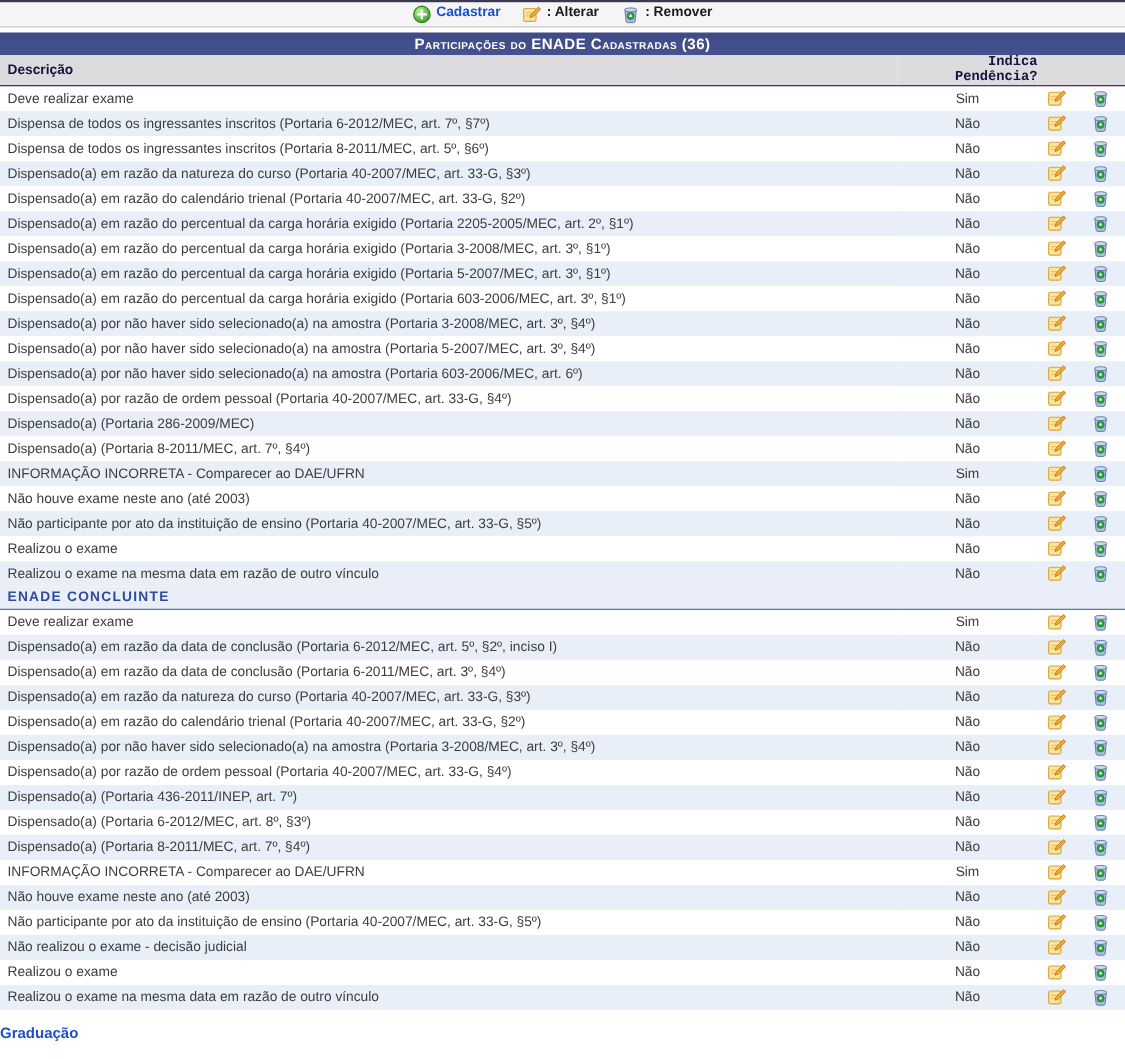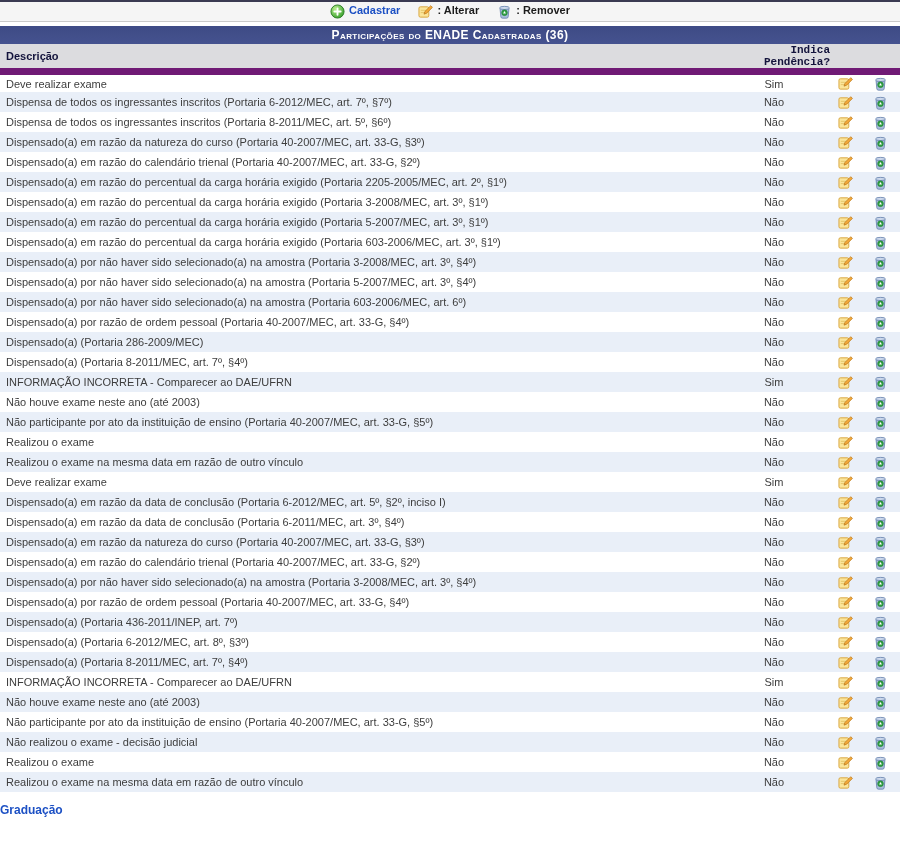--- a/index.html
+++ b/index.html
@@ -26,21 +26,21 @@
   .tb-link{color:var(--link_blue);text-decoration:none;display:flex;align-items:flex-start;gap:4px;cursor:pointer;}
   .tb-icon{display:inline-flex;width:15px;height:15px;}
   table.enade{width:100%;border-collapse:collapse;table-layout:fixed;margin-top:4px;font-size:11px;}
   th.title-cell{
     background:linear-gradient(#3e4b85,var(--title_bar));
     color:#fff;font-weight:bold;font-size:12px;height:18px;
     font-variant:small-caps;letter-spacing:.4px;text-align:center;
   }
   tr.colhead th{
     background:var(--colhead_bg);color:#14143c;height:18px;
-    text-align:left;padding:0 0 0 6px;border-bottom:7px solid #701a75;font-size:11px;
+    text-align:left;padding:0 0 0 6px;border-bottom:1px solid #701a75;font-size:11px;
   }
   tr.colhead th.pend-h{text-align:right;padding:0;font-family:Liberation Mono, monospace;}
   tr.section-row td{
     background:var(--section_bg);color:var(--section_text);
     font-weight:bold;letter-spacing:1px;height:19px;
     border-bottom:1px solid var(--section_border);padding-left:6px;
   }
   tr.data-row td{height:20px;color:var(--text);}
   tr.data-row.alt td{background:var(--row_alt);}
   td.desc{padding-left:6px;white-space:nowrap;overflow:hidden;}
@@ -507,20 +507,23 @@
           </span></td>
         <td class="act"><span class="row-icon" title="Remover">
             <svg width="15" height="15" viewBox="0 0 16 16">
               <path d="M3.2 4.5 h9.6 l-0.9 9.2 a1.6 1.6 0 0 1 -1.6 1.4 h-4.6 a1.6 1.6 0 0 1 -1.6 -1.4 z" fill="#aabfdd" stroke="#5a77a6" stroke-width="0.8"></path>
               <ellipse cx="8" cy="4.2" rx="5.2" ry="1.7" fill="#cdd9ec" stroke="#5a77a6" stroke-width="0.8"></ellipse>
               <circle cx="8" cy="9.3" r="3.1" fill="#2f9e43" stroke="#1e7a2f" stroke-width="0.5"></circle>
               <path d="M8 7.4 l1.5 2.6 h-3 z" fill="#fff"></path>
             </svg>
           </span></td>
       </tr>
+      <tr class="section-row">
+        <td colspan="4">ENADE CONCLUINTE</td>
+      </tr>
       <tr class="data-row">
         <td class="desc">Deve realizar exame</td>
         <td class="pend">Sim</td>
         <td class="act"><span class="row-icon" title="Alterar">
             <svg width="15" height="15" viewBox="0 0 16 16">
               <rect x="1" y="3" width="10.5" height="11" rx="1.5" fill="#fbe59a" stroke="#d8a43e"></rect>
               <rect x="3" y="6.2" width="6" height="1" fill="#e4c56a"></rect>
               <rect x="3" y="8.7" width="6" height="1" fill="#e4c56a"></rect>
               <path d="M13.6 1.8 l1.8 1.8 -6.2 6.2 -2.8 1 1-2.8 z" fill="#f5a93a" stroke="#b97a1e" stroke-width="0.8"></path>
             </svg>

